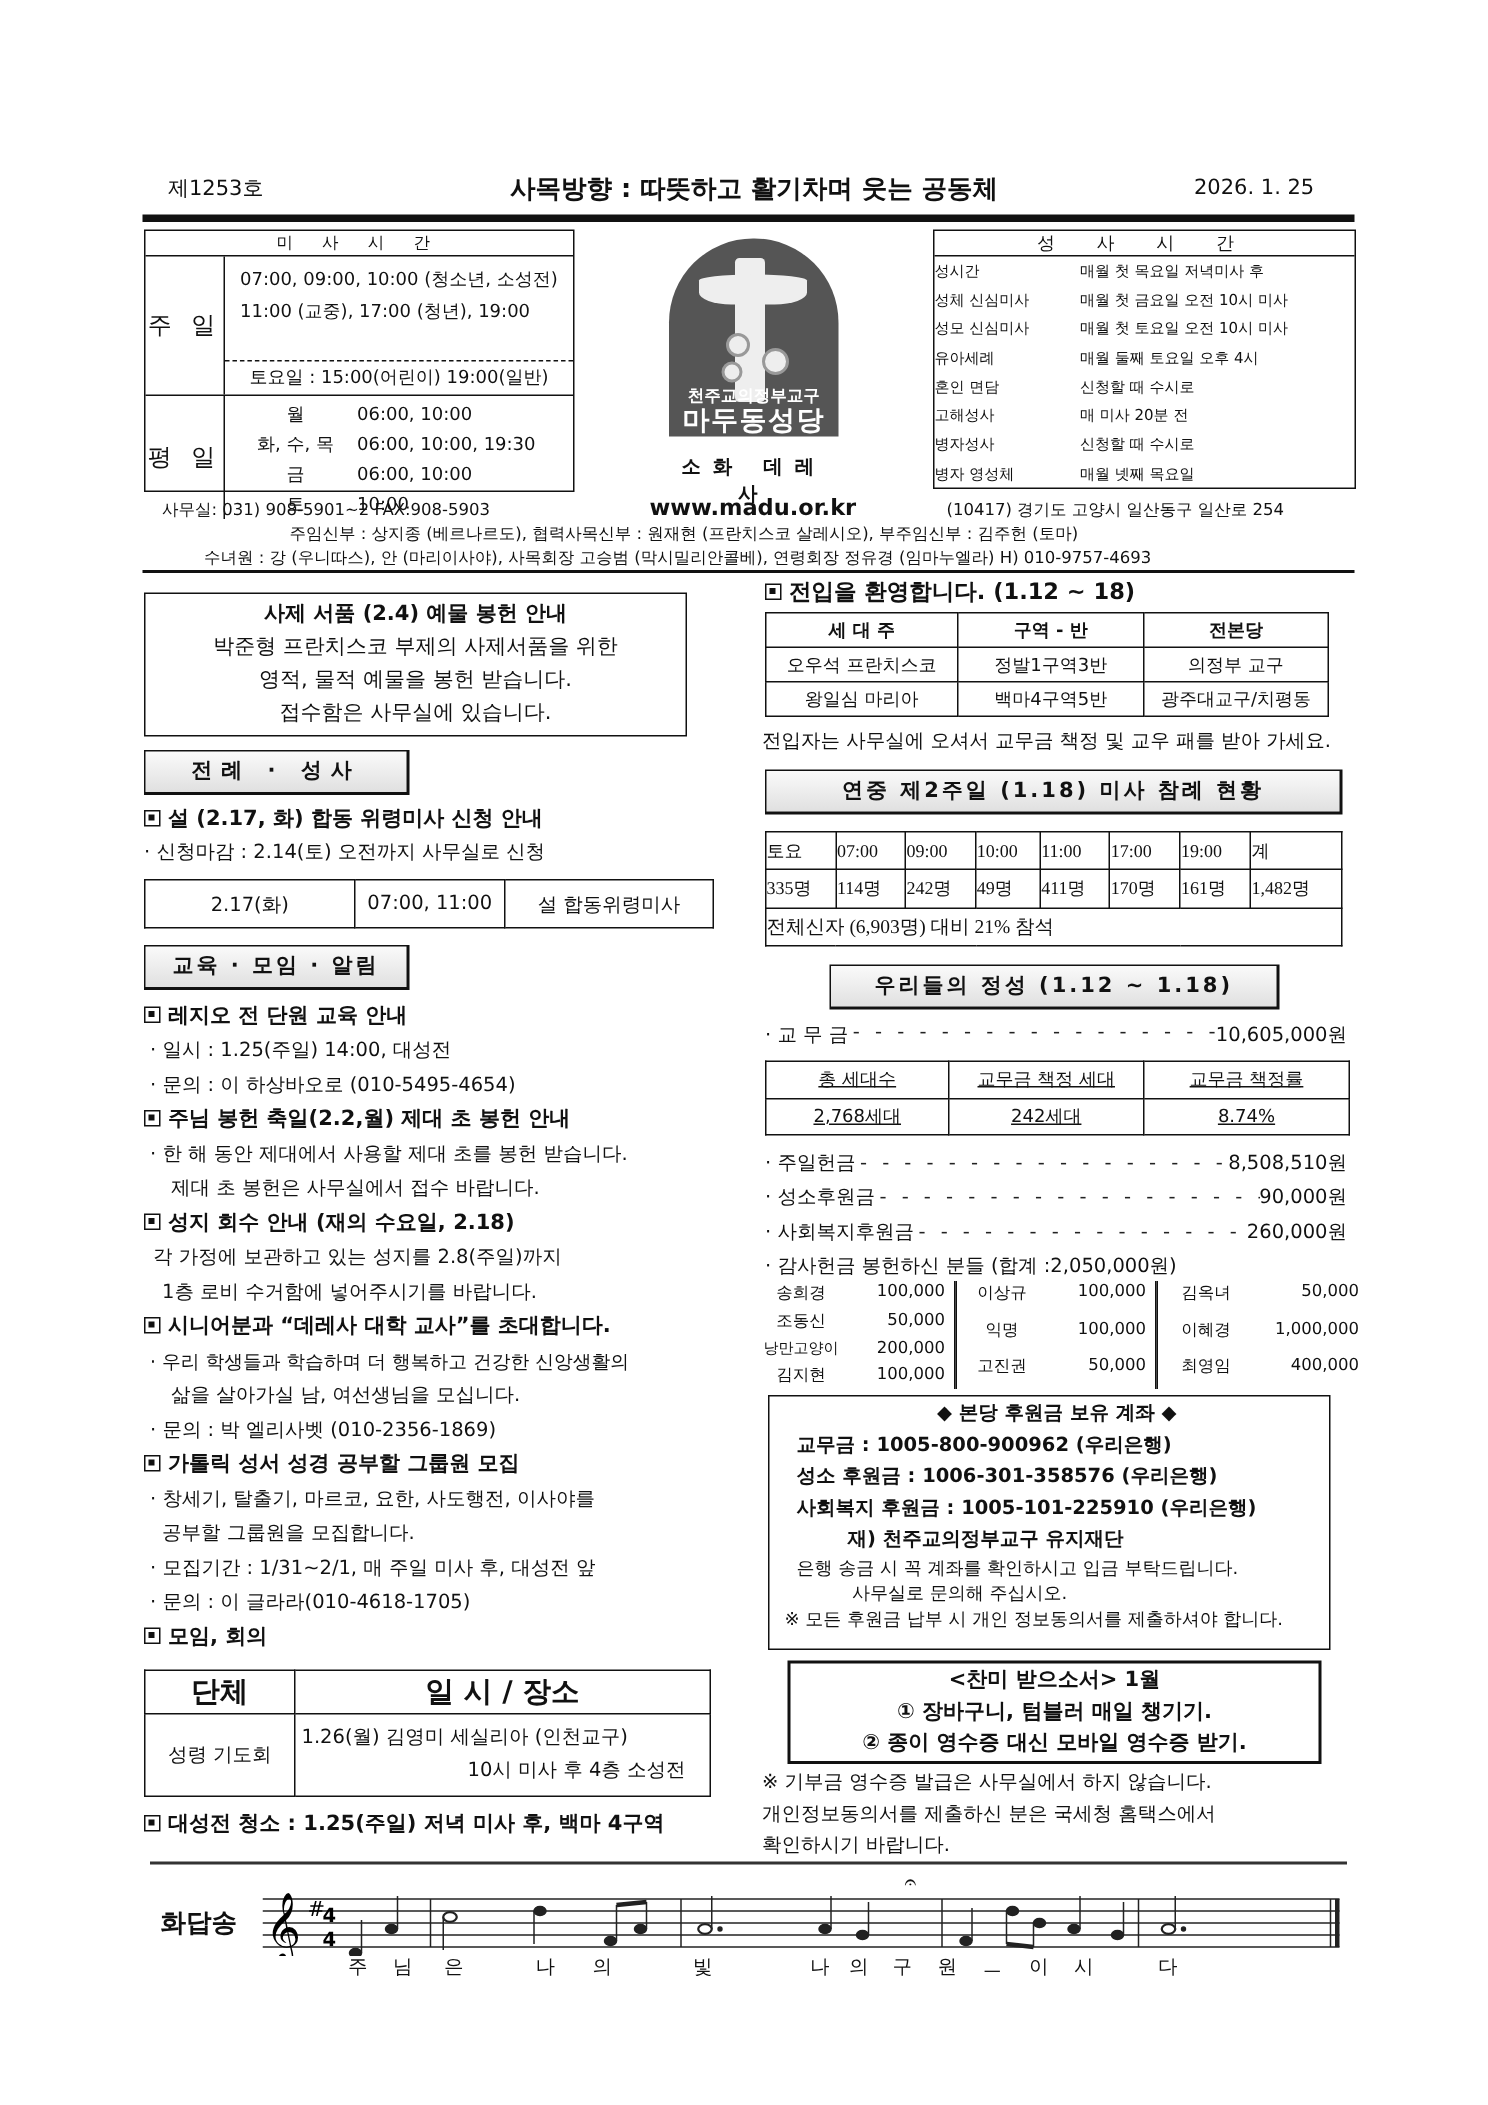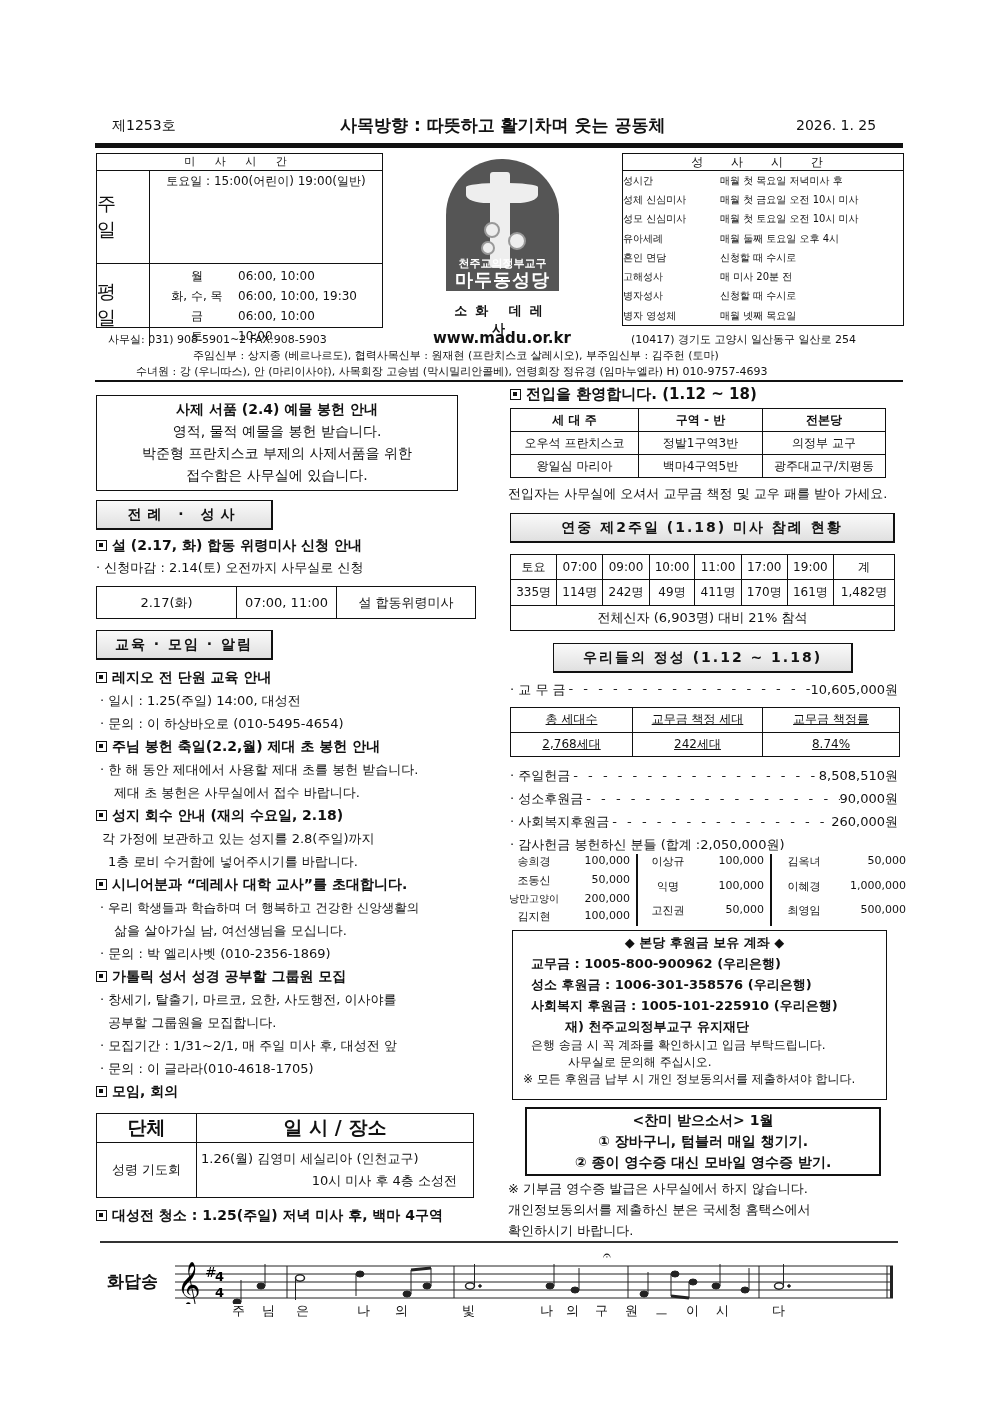--- a/index.html
+++ b/index.html
@@ -9,21 +9,21 @@
   .hdr-line { left: 95px; top: 143px; width: 808px; height: 5px; background: #111; }
   .issue { left: 112px; top: 117px; font-size: 14px; }
   .motto { left: 340px; top: 114px; font-size: 17px; font-weight: bold; }
   .date { left: 796px; top: 117px; font-size: 14px; }
 
   table { border-collapse: collapse; }
   .mass-box { left: 96px; top: 153px; width: 287px; height: 175px; border: 1.5px solid #111; }
   .mass-box .title { height: 17px; border-bottom: 1px solid #111; text-align: center; font-size: 11px; letter-spacing: 8px; line-height: 16px; }
   .mass-row { display: flex; border-bottom: 1px solid #111; }
   .mass-row:last-child { border-bottom: none; }
-  .mass-label { width: 53px; border-right: 1px solid #111; display: flex; align-items: center; justify-content: center; font-size: 19px; letter-spacing: 4px; }
+  .mass-label { width: 53px; border-right: 1px solid #111; display: flex; align-items: center; justify-content: center; font-size: 16px; letter-spacing: 4px; }
   .mass-content { flex: 1; font-size: 12px; }
   .sun-lines { padding: 5px 0 0 10px; line-height: 21px; height: 70px; border-bottom: 1.5px dashed #111; }
   .sat-line { text-align: center; line-height: 21px; height: 23px; }
   .wk-grid { display: grid; grid-template-columns: 82px 1fr; padding: 2px 0 0 6px; line-height: 20px; }
   .wk-grid .d { text-align: center; }
 
   .logo { left: 446px; top: 159px; width: 113px; height: 132px; background: #555; border-radius: 56px 56px 0 0; }
   .logo-cross-v { left: 490px; top: 172px; width: 20px; height: 96px; background: #eee; border-radius: 3px; }
   .logo-cross-h { left: 466px; top: 183px; width: 72px; height: 20px; background: #eee; border-radius: 50% 50% 30% 30% / 20% 20% 40% 40%; }
   .rose { border-radius: 50%; background: #eee; border: 2px solid #999; }
@@ -59,21 +59,21 @@
 
   .meet-tbl { left: 96px; top: 1113px; width: 378px; height: 85px; border: 1.5px solid #111; font-size: 13px; }
   .meet-tbl td, .meet-tbl th { border: 1px solid #111; }
   .meet-tbl th { height: 29px; font-size: 19px; }
 
   .wel-tbl { left: 510px; top: 408px; width: 376px; height: 70px; border: 1.5px solid #111; font-size: 12px; }
   .wel-tbl td, .wel-tbl th { border: 1px solid #111; text-align: center; height: 23px; }
 
   .h-att { left: 510px; top: 513px; width: 385px; height: 30px; line-height: 27px; letter-spacing: 2px; }
   .att-tbl { left: 510px; top: 554px; width: 385px; height: 77px; border: 1.5px solid #111; font-size: 12px; }
-  .att-tbl td { border: 1px solid #111; text-align: center; height: 25px; }
+  .att-tbl td { border: 1px solid #111; text-align: left; height: 25px; font-family: Liberation Serif, serif; }
 
   .h-off { left: 553px; top: 643px; width: 300px; height: 30px; line-height: 27px; letter-spacing: 2px; }
   .lead-row { display: flex; font-size: 13px; width: 388px; }
   .lead-row .k { white-space: nowrap; }
   .lead-row .dash { flex: 1; overflow: hidden; white-space: nowrap; color: #222; padding: 0 3px; letter-spacing: 3px; }
   .lead-row .v { white-space: nowrap; text-align: right; }
 
   .tith-tbl { left: 510px; top: 707px; width: 390px; height: 50px; border: 1.5px solid #111; font-size: 12px; }
   .tith-tbl td { border: 1px solid #111; text-align: center; height: 23px; text-decoration: underline; }
 
@@ -103,20 +103,24 @@
 <div class="abs issue">제1253호</div>
 <div class="abs motto">사목방향 : 따뜻하고 활기차며 웃는 공동체</div>
 <div class="abs date">2026. 1. 25</div>
 <div class="abs hdr-line"></div>
 
 <div class="abs mass-box">
   <div class="title">미 사 시 간</div>
   <div class="mass-row" style="height:93px">
     <div class="mass-label">주 일</div>
     <div class="mass-content">
+      <div class="sun-lines">
+        <div>07:00, 09:00, 10:00 (청소년, 소성전)</div>
+        <div>11:00 (교중), 17:00 (청년), 19:00</div>
+      </div>
       <div class="sat-line">토요일 : 15:00(어린이) 19:00(일반)</div>
     </div>
   </div>
   <div class="mass-row" style="height:82px">
     <div class="mass-label">평 일</div>
     <div class="mass-content">
       <div class="wk-grid">
         <span class="d">월</span>
           <span>06:00, 10:00</span>
         <span class="d">화, 수, 목</span>
@@ -178,22 +182,22 @@
 
 <div class="abs info1">사무실: 031) 908-5901~2  FAX:908-5903</div>
 <div class="abs website">www.madu.or.kr</div>
 <div class="abs addr">(10417) 경기도 고양시 일산동구 일산로 254</div>
 <div class="abs info2">주임신부 : 상지종 (베르나르도),   협력사목신부 : 원재현 (프란치스코 살레시오),   부주임신부 : 김주헌 (토마)</div>
 <div class="abs info3">수녀원 : 강 (우니따스),   안 (마리이사야),   사목회장 고승범 (막시밀리안콜베),   연령회장 정유경 (임마누엘라)  H) 010-9757-4693</div>
 <div class="abs mid-line"></div>
 
 <div class="abs ordbox">
   <div class="t">사제 서품 (2.4) 예물 봉헌 안내</div>
+  <div>박준형 프란치스코 부제의 사제서품을 위한</div>
   <div>영적, 물적 예물을 봉헌 받습니다.</div>
-  <div>박준형 프란치스코 부제의 사제서품을 위한</div>
   <div>접수함은 사무실에 있습니다.</div>
 </div>
 
 <div class="abs secbtn h-liturgy">전례 · 성사</div>
 
 <div class="abs sechead" style="left:96px;top:537px"><span class="sq"></span><span>설 (2.17, 화) 합동 위령미사 신청 안내</span></div>
 <div class="abs line" style="left:96px;top:559px">· 신청마감 : 2.14(토) 오전까지 사무실로 신청</div>
 <table class="abs seol-tbl">
   <tbody>
       <tr>
@@ -359,21 +363,21 @@
     <span class="n">고진권</span>
       <span class="a">50,000</span>
   </div>
   <div class="dsep"></div>
   <div class="dcol dcol3">
     <span class="n">김옥녀</span>
       <span class="a">50,000</span>
     <span class="n">이혜경</span>
       <span class="a">1,000,000</span>
     <span class="n">최영임</span>
-      <span class="a">500,000</span>
+      <span class="a">400,000</span>
   </div>
 </div>
 
 <div class="abs acc-box">
   <div class="t">◆  본당 후원금 보유 계좌  ◆</div>
   <div class="b">교무금 : 1005-800-900962 (우리은행)</div>
   <div class="b">성소 후원금 : 1006-301-358576 (우리은행)</div>
   <div class="b">사회복지 후원금 : 1005-101-225910 (우리은행)</div>
   <div class="b" style="padding-left:42px">재) 천주교의정부교구 유지재단</div>
   <div class="n" style="padding-left:8px">은행 송금 시 꼭 계좌를 확인하시고 입금 부탁드립니다.</div>

